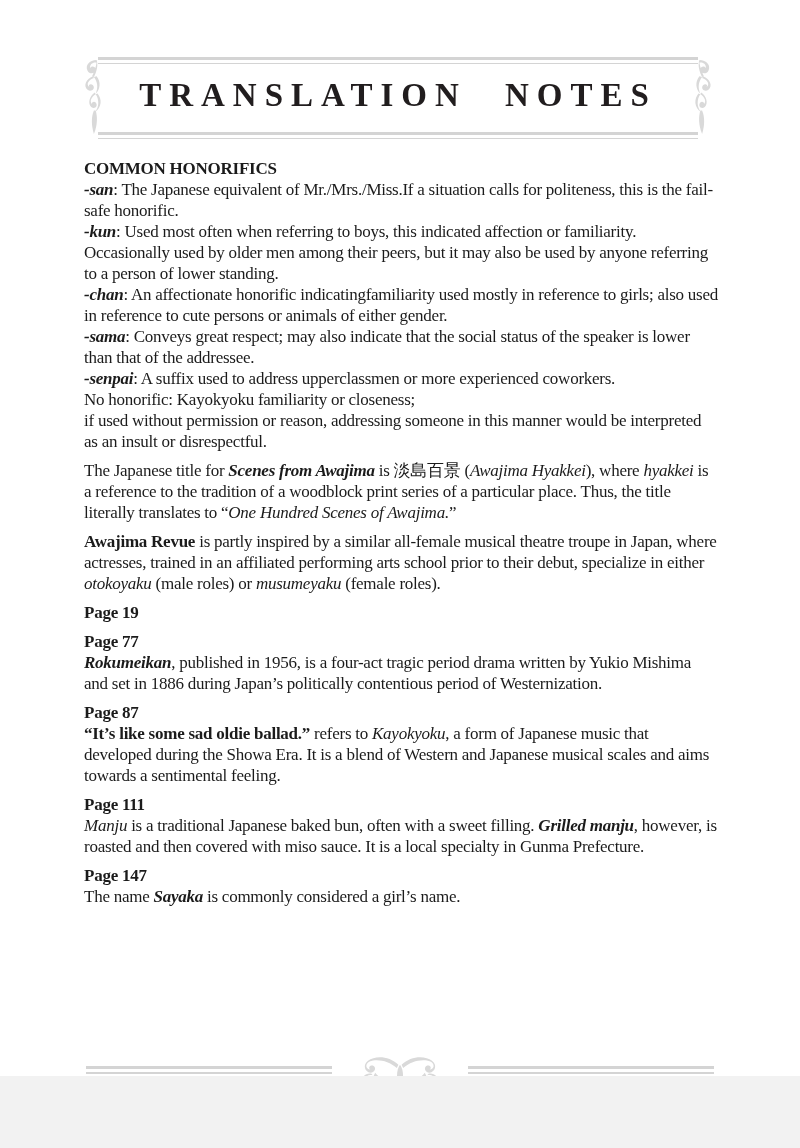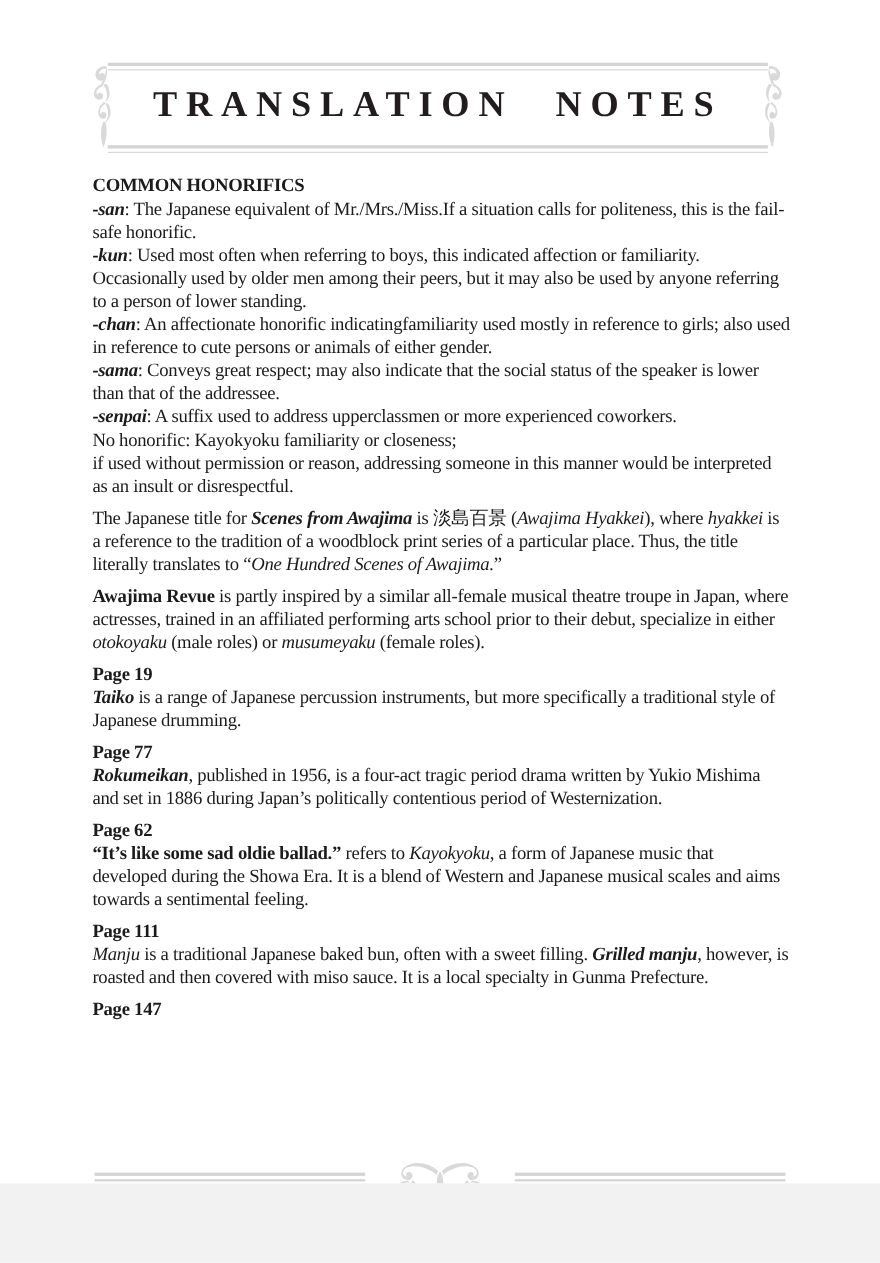--- a/index.html
+++ b/index.html
@@ -116,28 +116,28 @@
       <p class="block"><span class="seg-bi">-san</span><span class="seg-n">: The Japanese equivalent of Mr./Mrs./Miss.If a situation calls for politeness, this is the fail-safe honorific.</span></p>
       <p class="block"><span class="seg-bi">-kun</span><span class="seg-n">: Used most often when referring to boys, this indicated affection or familiarity. Occasionally used by older men among their peers, but it may also be used by anyone referring to a person of lower standing.</span></p>
       <p class="block"><span class="seg-bi">-chan</span><span class="seg-n">: An affectionate honorific indicatingfamiliarity used mostly in reference to girls; also used in reference to cute persons or animals of either gender.</span></p>
       <p class="block"><span class="seg-bi">-sama</span><span class="seg-n">: Conveys great respect; may also indicate that the social status of the speaker is lower than that of the addressee.</span></p>
       <p class="block"><span class="seg-bi">-senpai</span><span class="seg-n">: A suffix used to address upperclassmen or more experienced coworkers.</span></p>
       <p class="block"><span class="seg-n">No honorific: Kayokyoku familiarity or closeness;</span></p>
       <p class="block"><span class="seg-n">if used without permission or reason, addressing someone in this manner would be interpreted as an insult or disrespectful.</span></p>
       <p class="block gap"><span class="seg-n">The Japanese title for </span><span class="seg-bi">Scenes from Awajima</span><span class="seg-n"> is 淡島百景 (</span><span class="seg-i">Awajima Hyakkei</span><span class="seg-n">), where </span><span class="seg-i">hyakkei</span><span class="seg-n"> is a reference to the tradition of a woodblock print series of a particular place. Thus, the title literally translates to “</span><span class="seg-i">One Hundred Scenes of Awajima.</span><span class="seg-n">”</span></p>
       <p class="block gap"><span class="seg-b">Awajima Revue</span><span class="seg-n"> is partly inspired by a similar all-female musical theatre troupe in Japan, where actresses, trained in an affiliated performing arts school prior to their debut, specialize in either </span><span class="seg-i">otokoyaku</span><span class="seg-n"> (male roles) or </span><span class="seg-i">musumeyaku</span><span class="seg-n"> (female roles).</span></p>
       <p class="block gap-lg"><span class="seg-b">Page 19</span></p>
-      <p class="block"><span class="seg-bi">Taiko</span><span class="seg-n"> is a range of Japanese percussion instruments, but more specifically a traditional style of Japanese drumming.</span></p>
       <p class="block gap-lg"><span class="seg-b">Page 77</span></p>
       <p class="block"><span class="seg-bi">Rokumeikan</span><span class="seg-n">, published in 1956, is a four-act tragic period drama written by Yukio Mishima and set in 1886 during Japan’s politically contentious period of Westernization.</span></p>
-      <p class="block gap-lg"><span class="seg-b">Page 62</span></p>
+      <p class="block gap-lg"><span class="seg-b">Page 87</span></p>
       <p class="block"><span class="seg-b">“It’s like some sad oldie ballad.”</span><span class="seg-n"> refers to </span><span class="seg-i">Kayokyoku</span><span class="seg-n">, a form of Japanese music that developed during the Showa Era. It is a blend of Western and Japanese musical scales and aims towards a sentimental feeling.</span></p>
       <p class="block gap-lg"><span class="seg-b">Page 111</span></p>
       <p class="block"><span class="seg-i">Manju</span><span class="seg-n"> is a traditional Japanese baked bun, often with a sweet filling. </span><span class="seg-bi">Grilled manju</span><span class="seg-n">, however, is roasted and then covered with miso sauce. It is a local specialty in Gunma Prefecture.</span></p>
       <p class="block gap-lg"><span class="seg-b">Page 147</span></p>
+      <p class="block"><span class="seg-n">The name </span><span class="seg-bi">Sayaka</span><span class="seg-n"> is commonly considered a girl’s name.</span></p>
     </main>
 
   <footer class="endmark">
     <div class="seg">
       <div class="thick"></div>
       <div class="thin"></div>
     </div>
 
     <svg viewBox="0 0 150 44" xmlns="http://www.w3.org/2000/svg" aria-hidden="true">
       <g fill="currentColor">

